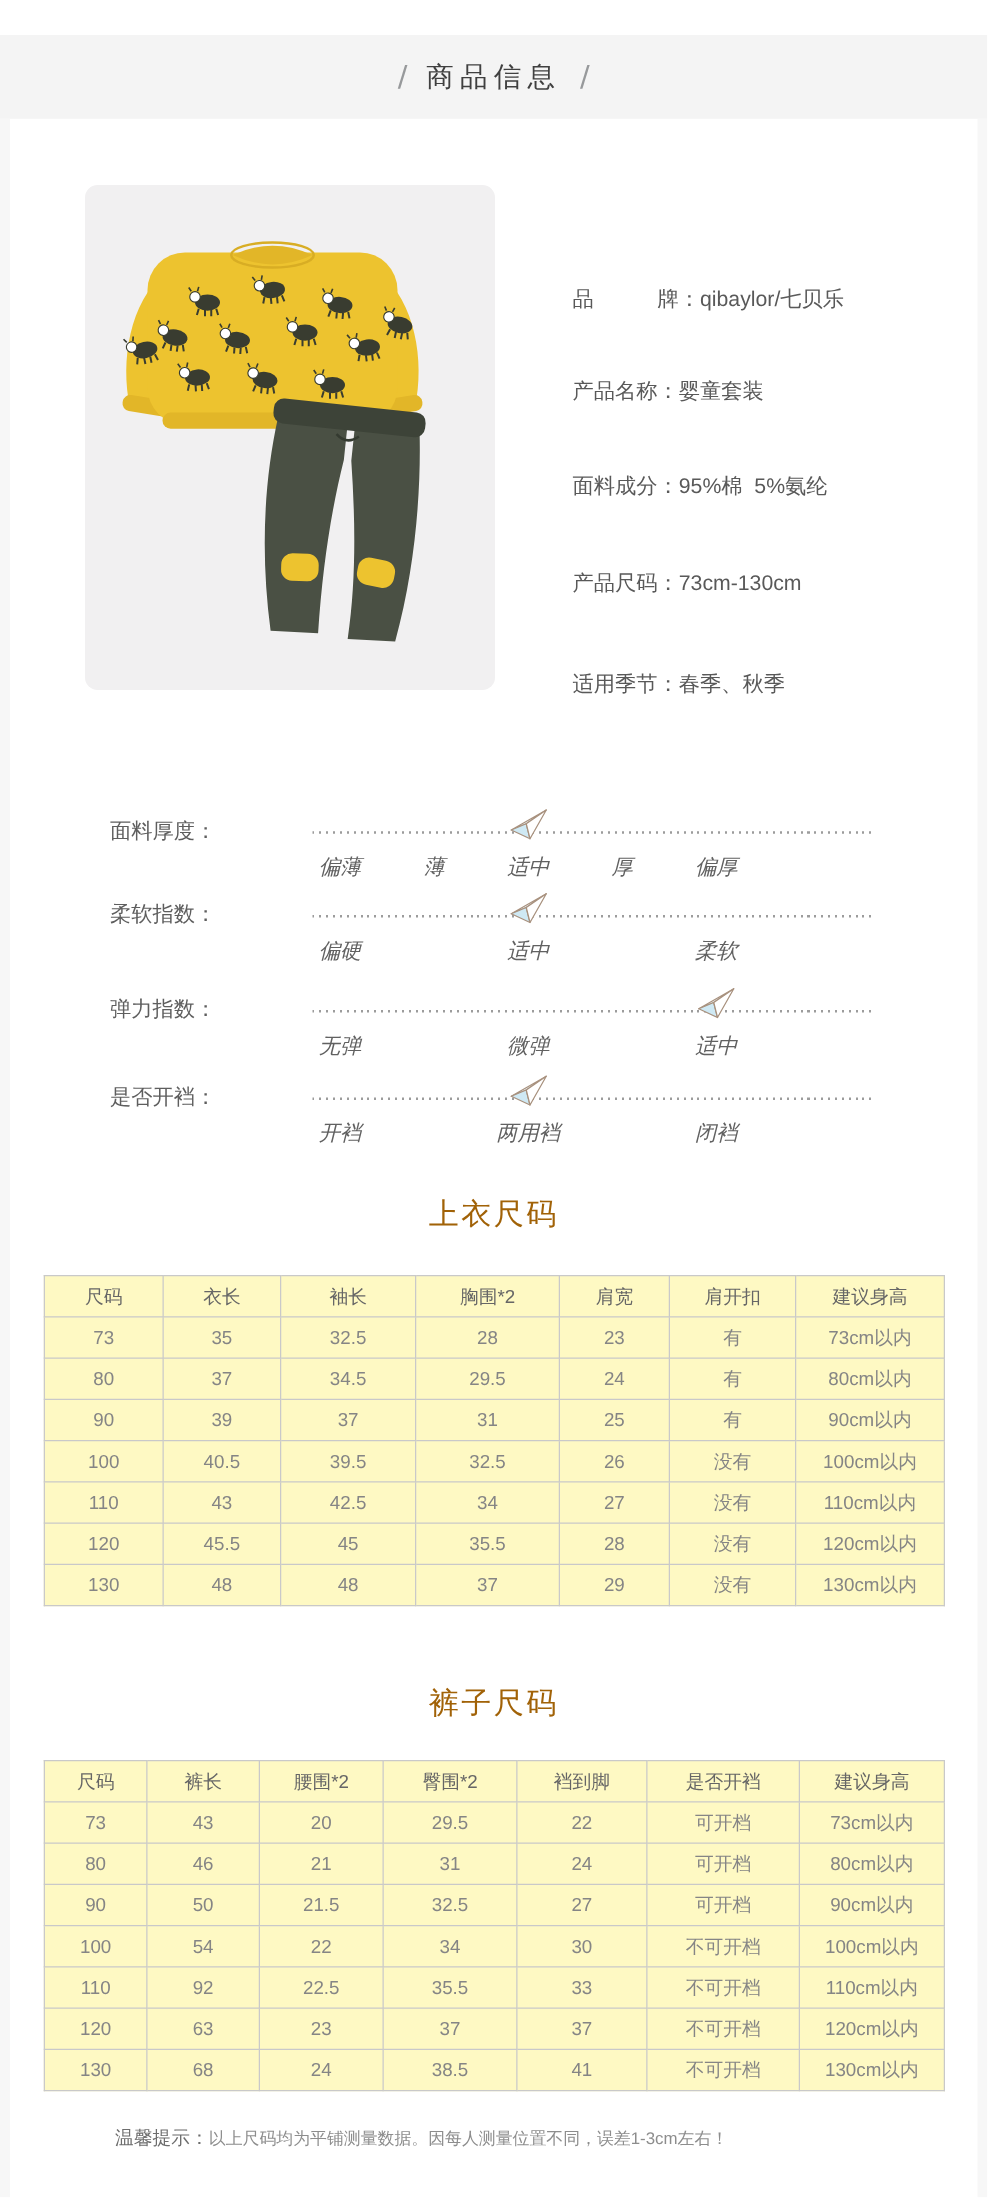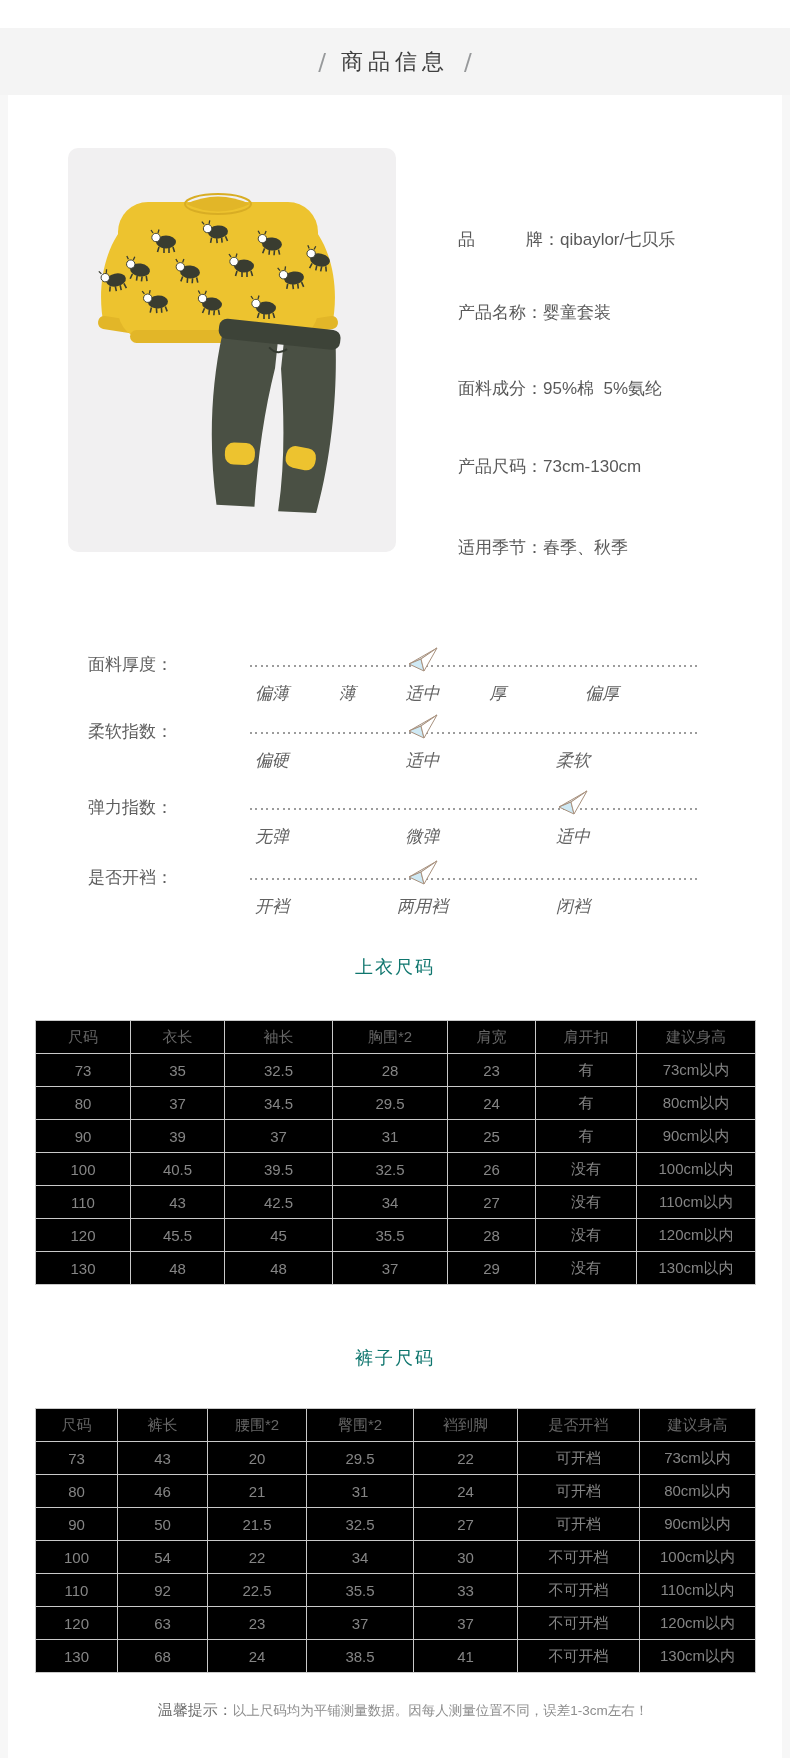--- a/index.html
+++ b/index.html
@@ -22,28 +22,28 @@
   
   .note{position:absolute;left:0;top:584px;width:790px;text-align:center;font-size:17px;color:#5a5a5a;white-space:pre;}
   
   .scale-row{position:absolute;left:0;width:790px;height:70px;}
   .scale-label{position:absolute;left:88px;top:10px;font-size:17px;color:#5e5e5e;line-height:20px;}
   .scale-track{position:absolute;left:250px;top:20px;width:450px;height:1.5px;
                background:repeating-linear-gradient(to right,#9c9c9c 0 1.6px,transparent 1.6px 5.5px);}
   .scale-option{position:absolute;top:40px;transform:translateX(-50%);font-size:17px;color:#616161;line-height:18px;white-space:nowrap;font-style:italic;}
   .scale-plane{position:absolute;top:1px;transform:translateX(-50%);width:32px;height:27px;}
   
-  .section-title{position:absolute;left:0;width:790px;text-align:center;font-size:18px;color:#0f766e;letter-spacing:2px;}
-  
-  .size-table{position:absolute;left:35px;width:720px;border-collapse:collapse;table-layout:fixed;background:#000000;}
+  .section-title{position:absolute;left:0;width:790px;text-align:center;font-size:24px;color:#a16207;letter-spacing:2px;}
+  
+  .size-table{position:absolute;left:35px;width:720px;border-collapse:collapse;table-layout:fixed;background:#fef9c3;}
   .size-table th,.size-table td{border:1px solid #c9c9c9;text-align:center;font-weight:normal;padding:0;}
   .size-table th{height:32px;font-size:15px;color:#666666;}
   .size-table td{height:32px;font-size:15px;color:#858585;}
   
-  .footer{position:absolute;left:0;top:1701px;width:714px;box-sizing:border-box;padding-left:92px;text-align:center;white-space:nowrap;}
+  .footer{position:absolute;left:0;top:1701px;width:714px;box-sizing:border-box;padding-left:92px;text-align:left;white-space:nowrap;}
   .footer-prefix{font-size:15px;color:#6d6d6d;}
   .footer-text{font-size:13.5px;color:#8d8d8d;}
 </style>
 </head>
 <body>
 
 <div class="page">
 
   <div class="header-band">
     <span class="slash">/</span>
@@ -109,21 +109,21 @@
 
 
   <div id="scale-layer">
       <div class="scale-row" style="top: 645px;">
         <span class="scale-label">面料厚度：</span>
         <div class="scale-track"></div>
         <span class="scale-option" style="left: 272px;">偏薄</span>
         <span class="scale-option" style="left: 347.25px;">薄</span>
         <span class="scale-option" style="left: 422.5px;">适中</span>
         <span class="scale-option" style="left: 497.75px;">厚</span>
-        <span class="scale-option" style="left: 602px;">偏厚</span>
+        <span class="scale-option" style="left: 573px;">偏厚</span>
         <svg class="scale-plane" viewBox="0 0 32 27" style="left: 422.5px;">
     <polygon points="2,18 30,2 14,13" fill="var(--plane-light)" stroke="var(--plane-outline)" stroke-width="1" stroke-linejoin="round"></polygon>
     <polygon points="2,18 14,13 17,25" fill="var(--plane-fill)" stroke="var(--plane-outline)" stroke-width="1" stroke-linejoin="round"></polygon>
     <polygon points="14,13 30,2 17,25" fill="#ffffff" stroke="var(--plane-outline)" stroke-width="1" stroke-linejoin="round"></polygon>
   </svg>
       </div>
       <div class="scale-row" style="top: 712px;">
         <span class="scale-label">柔软指数：</span>
         <div class="scale-track"></div>
         <span class="scale-option" style="left: 272px;">偏硬</span>

